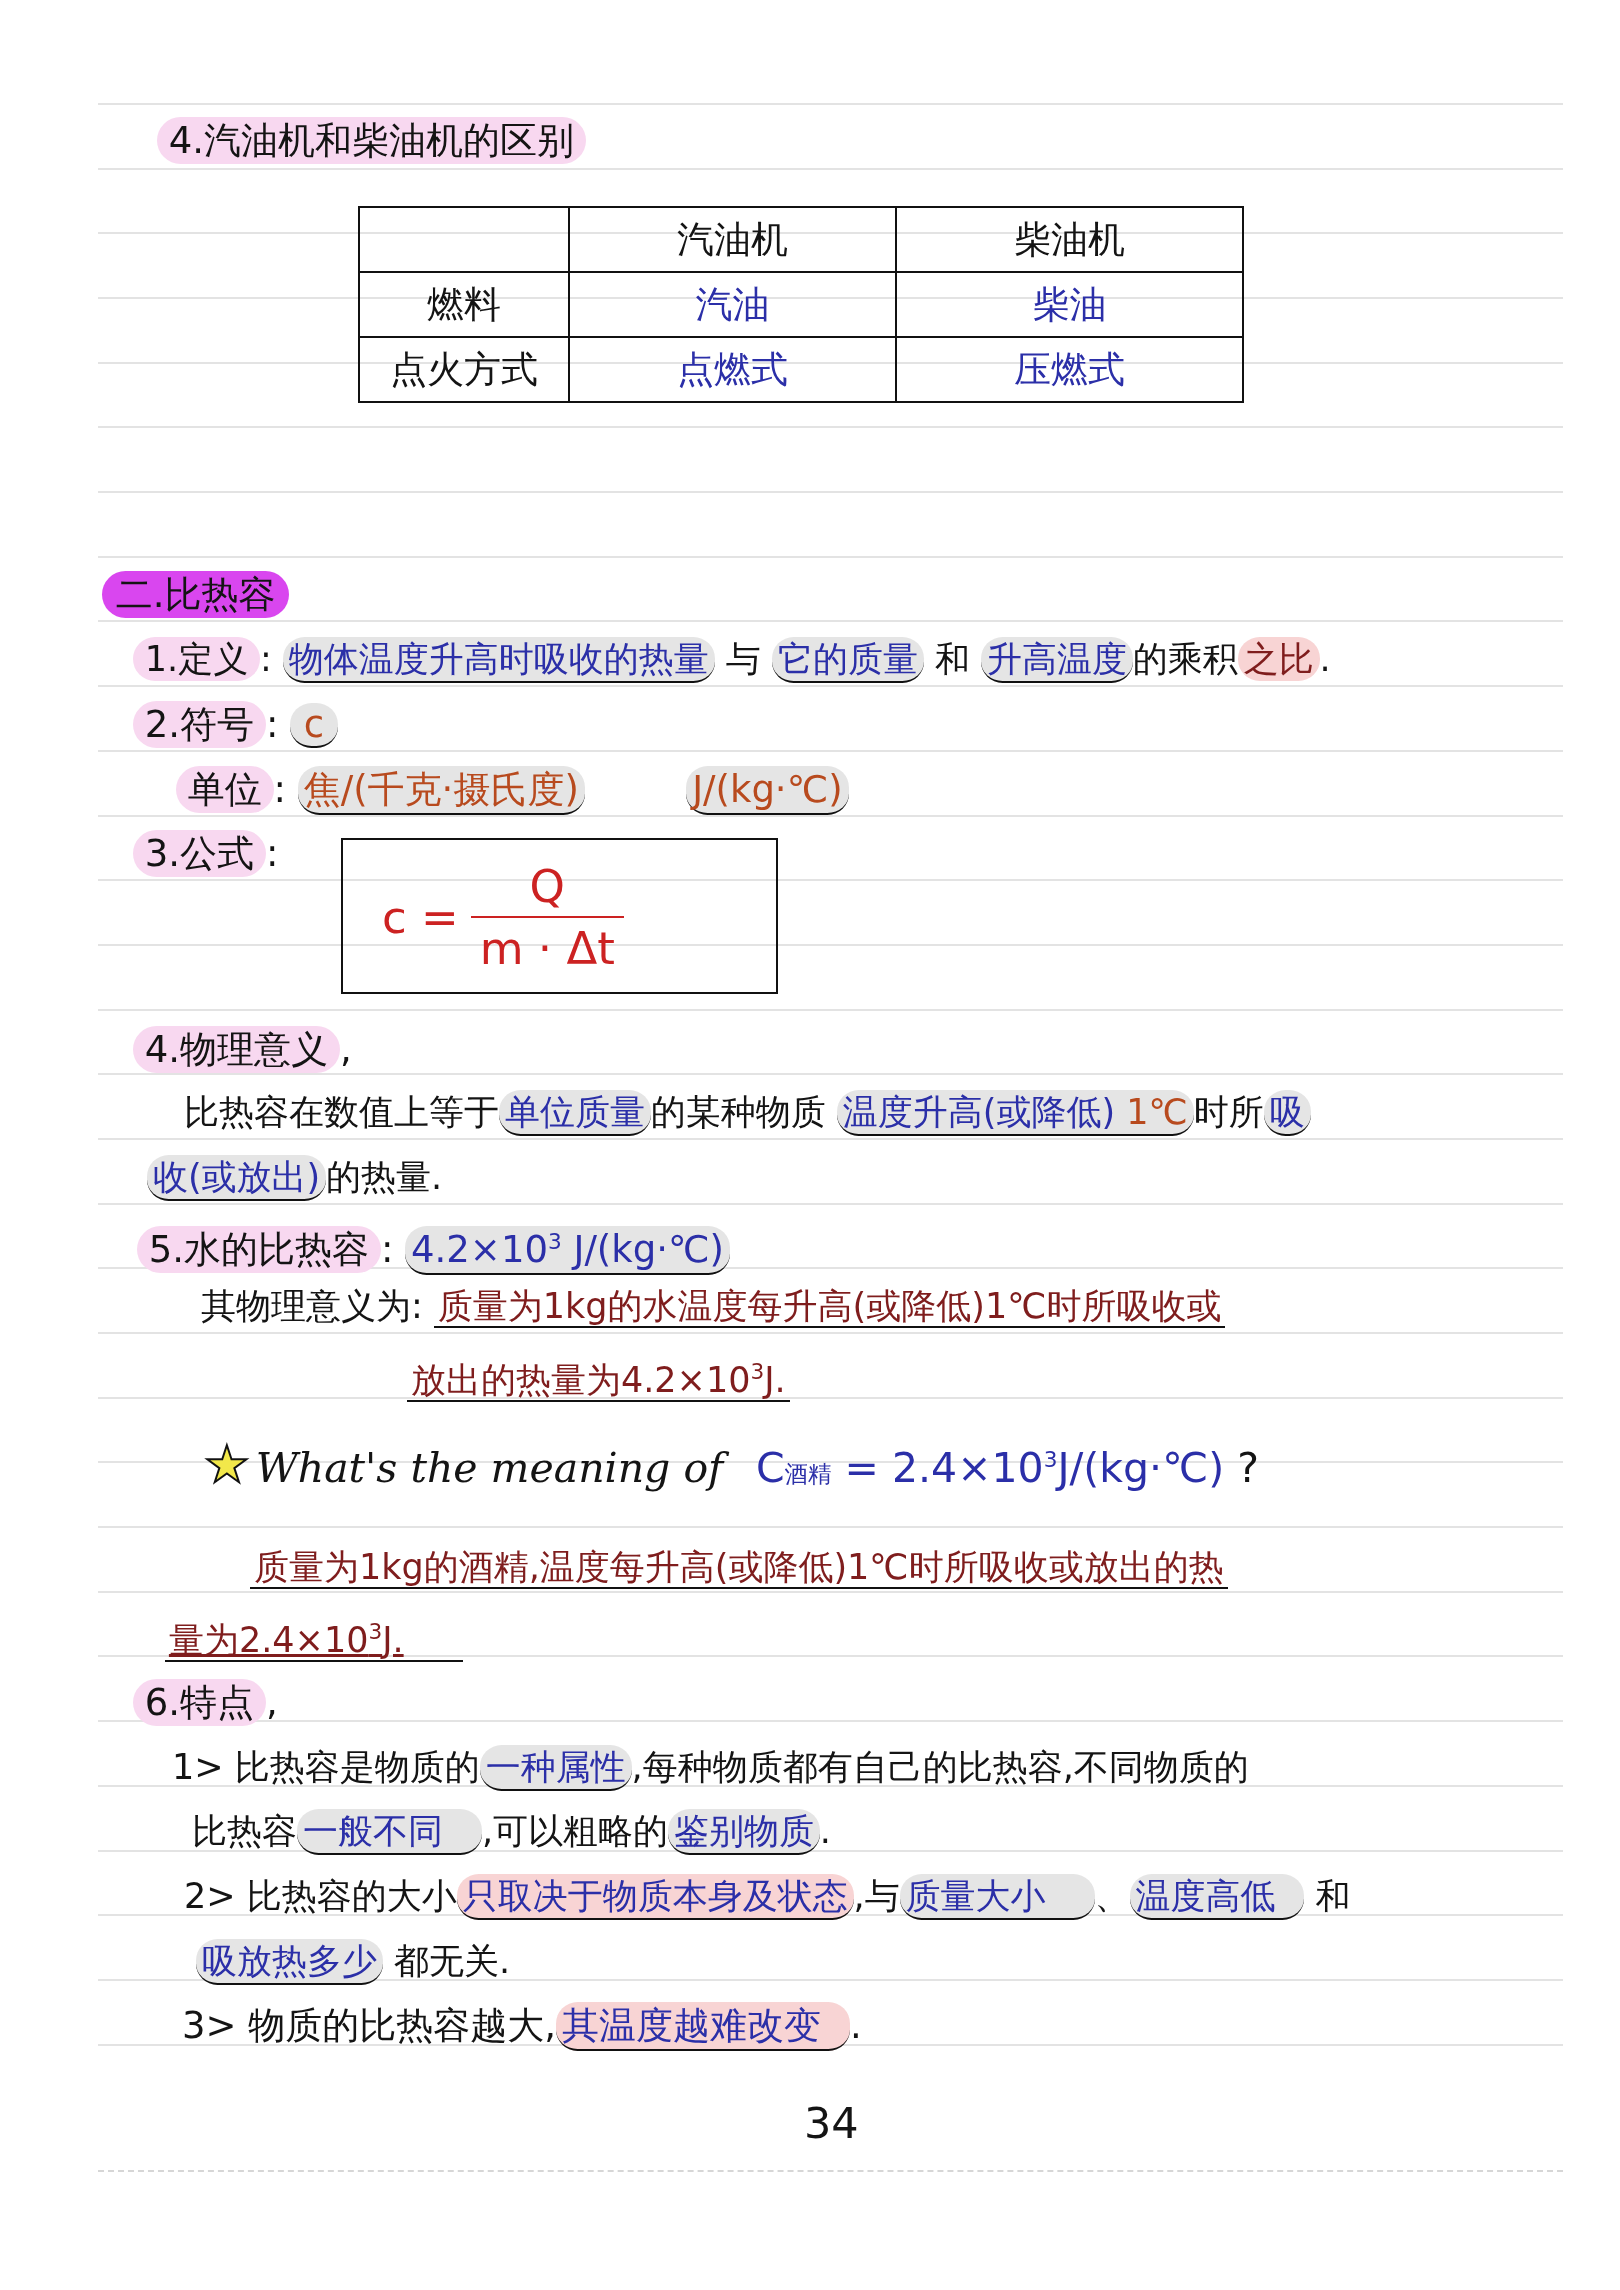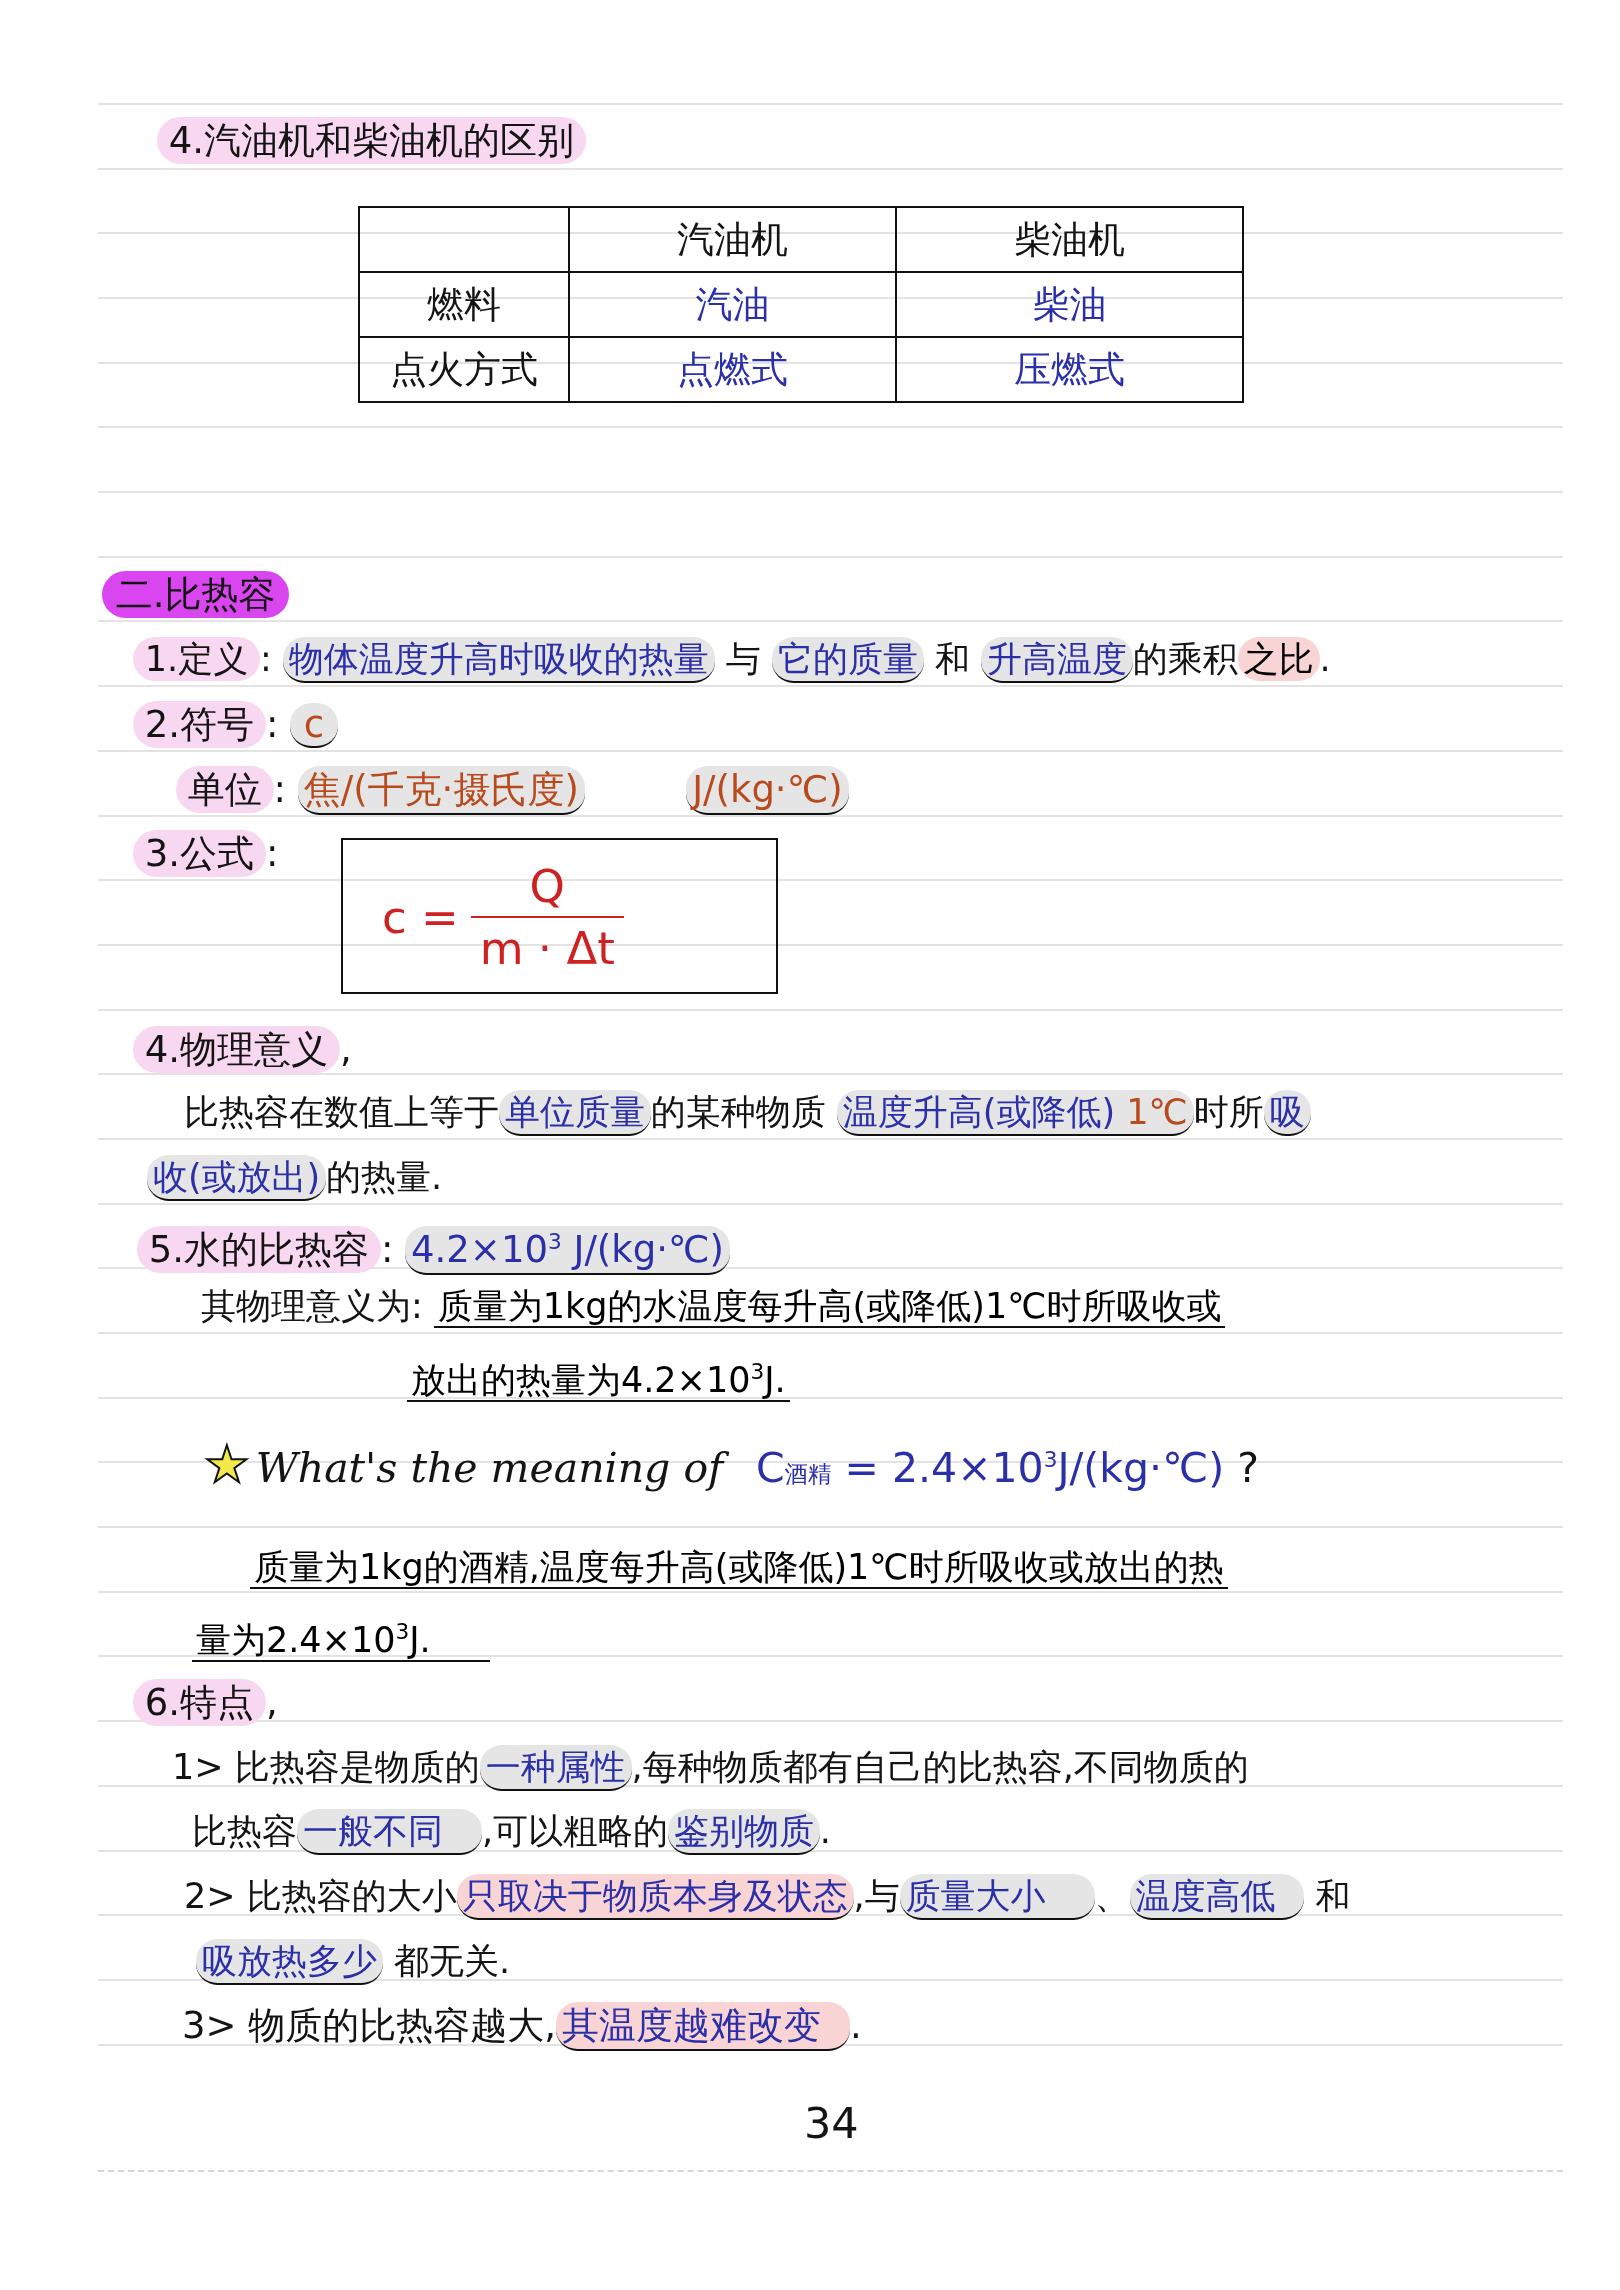--- a/index.html
+++ b/index.html
@@ -3,21 +3,21 @@
 <meta charset="utf-8">
 <style>
   html, body { margin: 0; padding: 0; background: #ffffff; }
   body { width: 1620px; height: 2291px; position: relative; overflow: hidden;
          font-family: "DejaVu Sans", sans-serif; color: #111; }
   .rule { position: absolute; left: 98px; width: 1465px; height: 2px; background: #e3e3e3; }
   .dash { position: absolute; left: 98px; width: 1465px; height: 0; border-top: 2px dashed #d6d6d6; top: 2170px; }
   .line { position: absolute; left: 0; white-space: nowrap; font-size: 37px; line-height: 49px; }
   .k { color: #141414; }
   .b { color: #2b2fa8; }
-  .r { color: #000000; }
+  .r { color: #7f1d1d; }
   .o { color: #b84a1e; }
   .u { border-bottom: 2.9px solid #111; padding: 0 3.9px; }
   .hl-y { background: #e5e5e5; border-radius: 21.6px; padding: 2px 5.9px; text-align: center; }
   .hl-p { background: #f8d8f0; border-radius: 25.5px; padding: 2px 11.8px; }
   .hl-b { background: #d946ef; border-radius: 25.5px; padding: 2px 13.7px; margin-top: 16px; }
   .hl-r { background: #f8d4d4; border-radius: 21.6px; padding: 2px 5.9px; }
   table.cmp { position: absolute; left: 358px; top: 206px; border-collapse: collapse; }
   table.cmp td { border: 2.9px solid #111; height: 61px; font-size: 37px; text-align: center; }
   table.cmp td.c0 { width: 206px; }
   table.cmp td.c1 { width: 323px; }
@@ -158,21 +158,21 @@
 </div>
 
 <div class="line k" style="left:204px; top:1435px; font-size:41px;">
   <span class="star">★</span><span class="en">What's the meaning of</span>
   <span class="b" style="margin-left:19.6px;"><span>C</span><span class="sub">酒精</span><span> = 2.4×10</span><span class="sup">3</span><span>J/(kg·℃)</span></span>
   <span>?</span>
 </div>
 <div class="line r" style="left:250px; top:1543px; font-size:35px;">
   <span class="u">质量为1kg的酒精,温度每升高(或降低)1℃时所吸收或放出的热</span>
 </div>
-<div class="line r" style="left:192px; top:1607px; font-size:35px;">
+<div class="line r" style="left:165px; top:1607px; font-size:35px;text-decoration:underline;">
   <span class="u" style="padding-right:59px;"><span>量为2.4×10</span><span class="sup">3</span><span>J.</span></span>
 </div>
 
 <div class="line k" style="left:133px; top:1678px;">
   <span class="hl-p">6.特点</span>,
 </div>
 <div class="line k" style="left:172px; top:1743px; font-size:35px;">
   <span>1&gt; 比热容是物质的</span><span class="b u hl-y">一种属性</span><span>,每种物质都有自己的比热容,不同物质的</span>
 </div>
 <div class="line k" style="left:192px; top:1807px; font-size:35px;">

